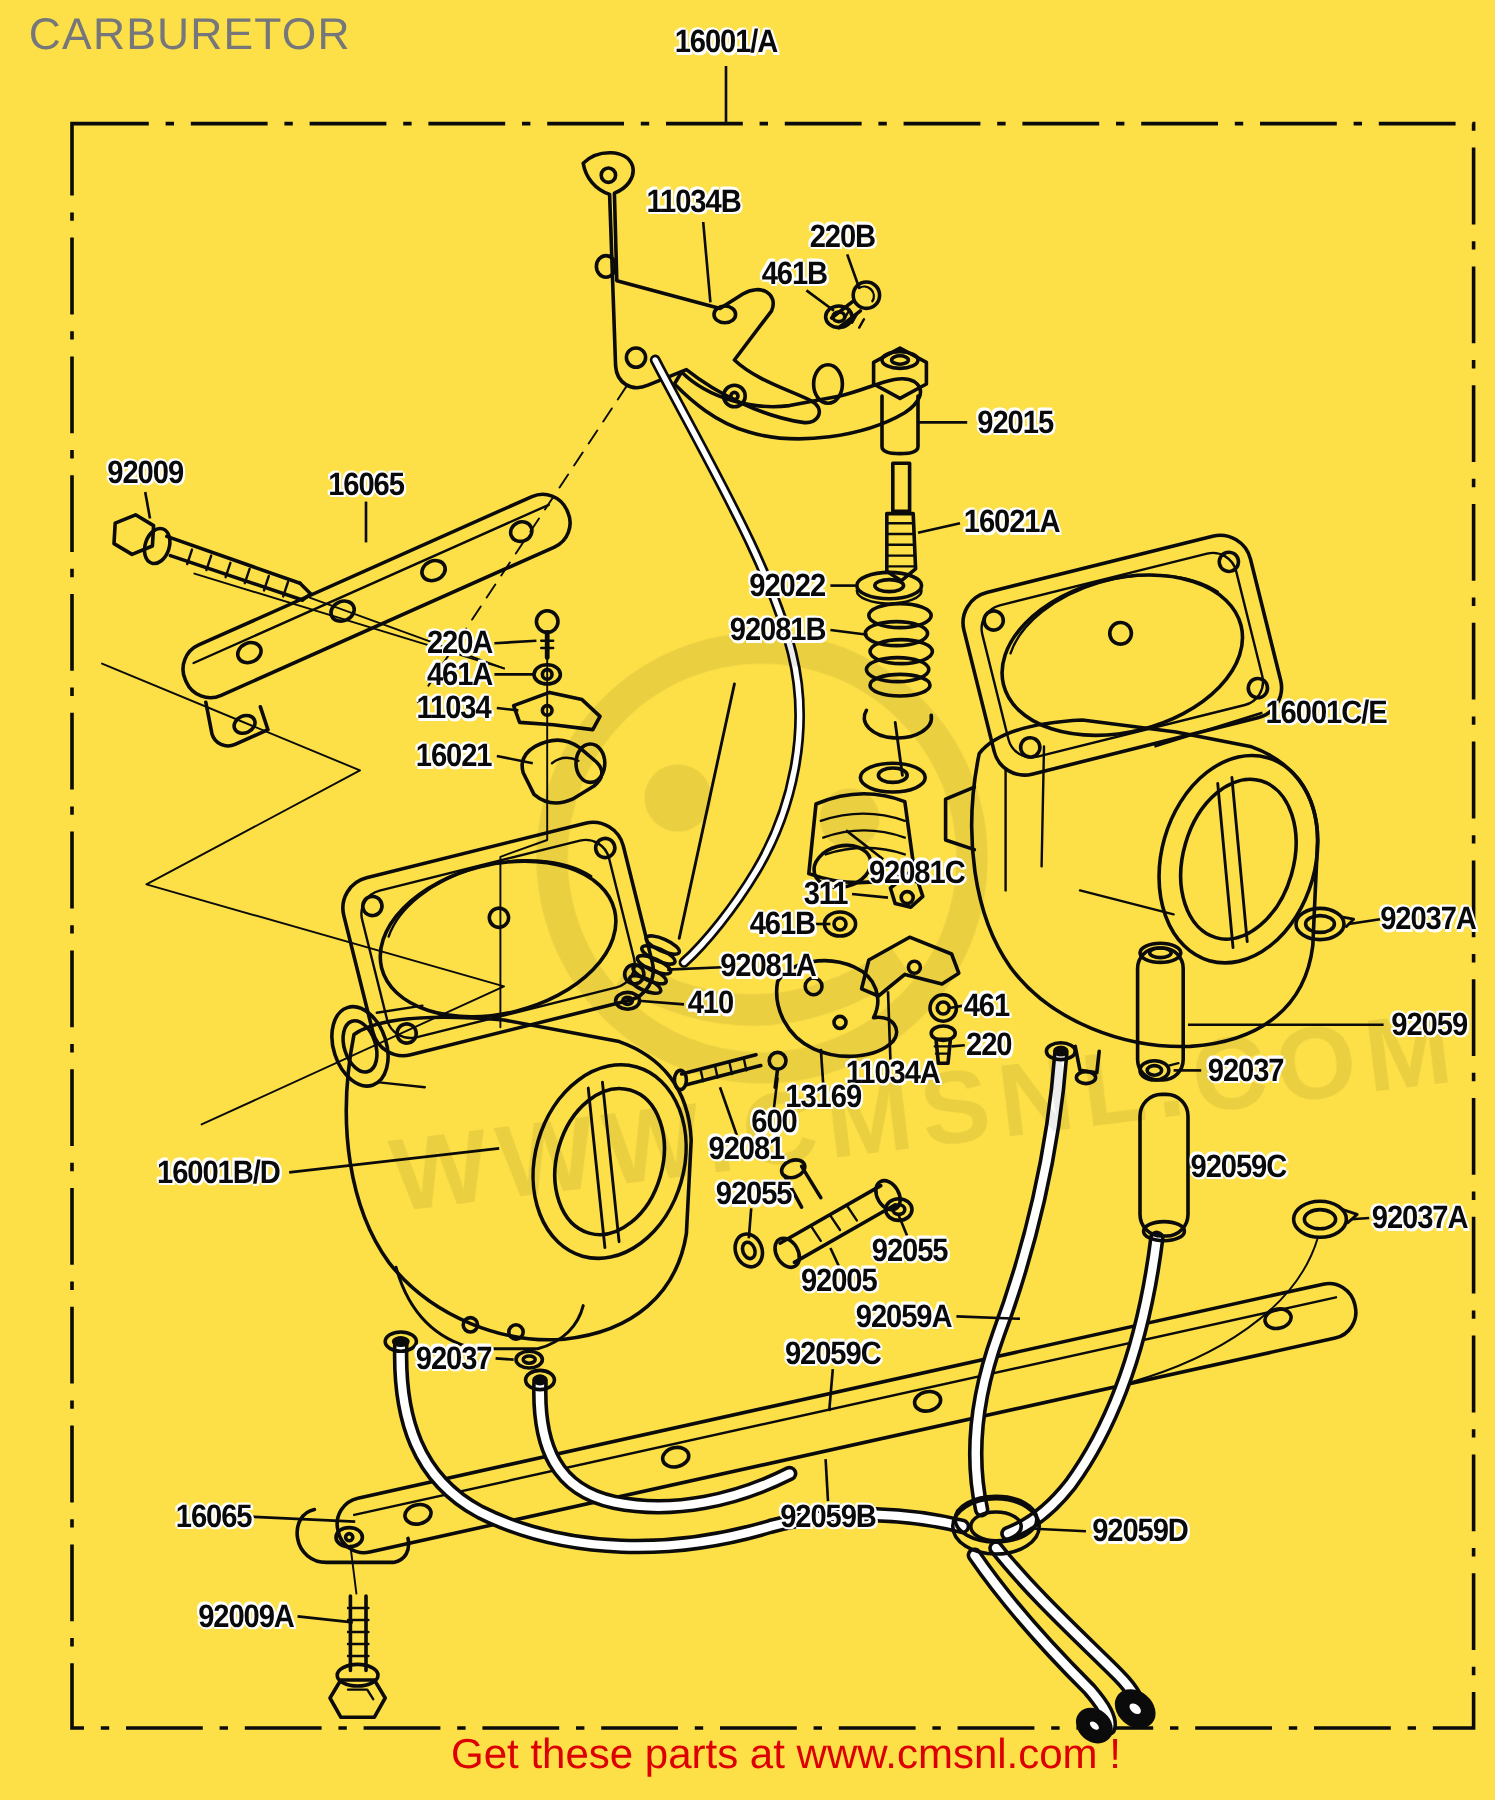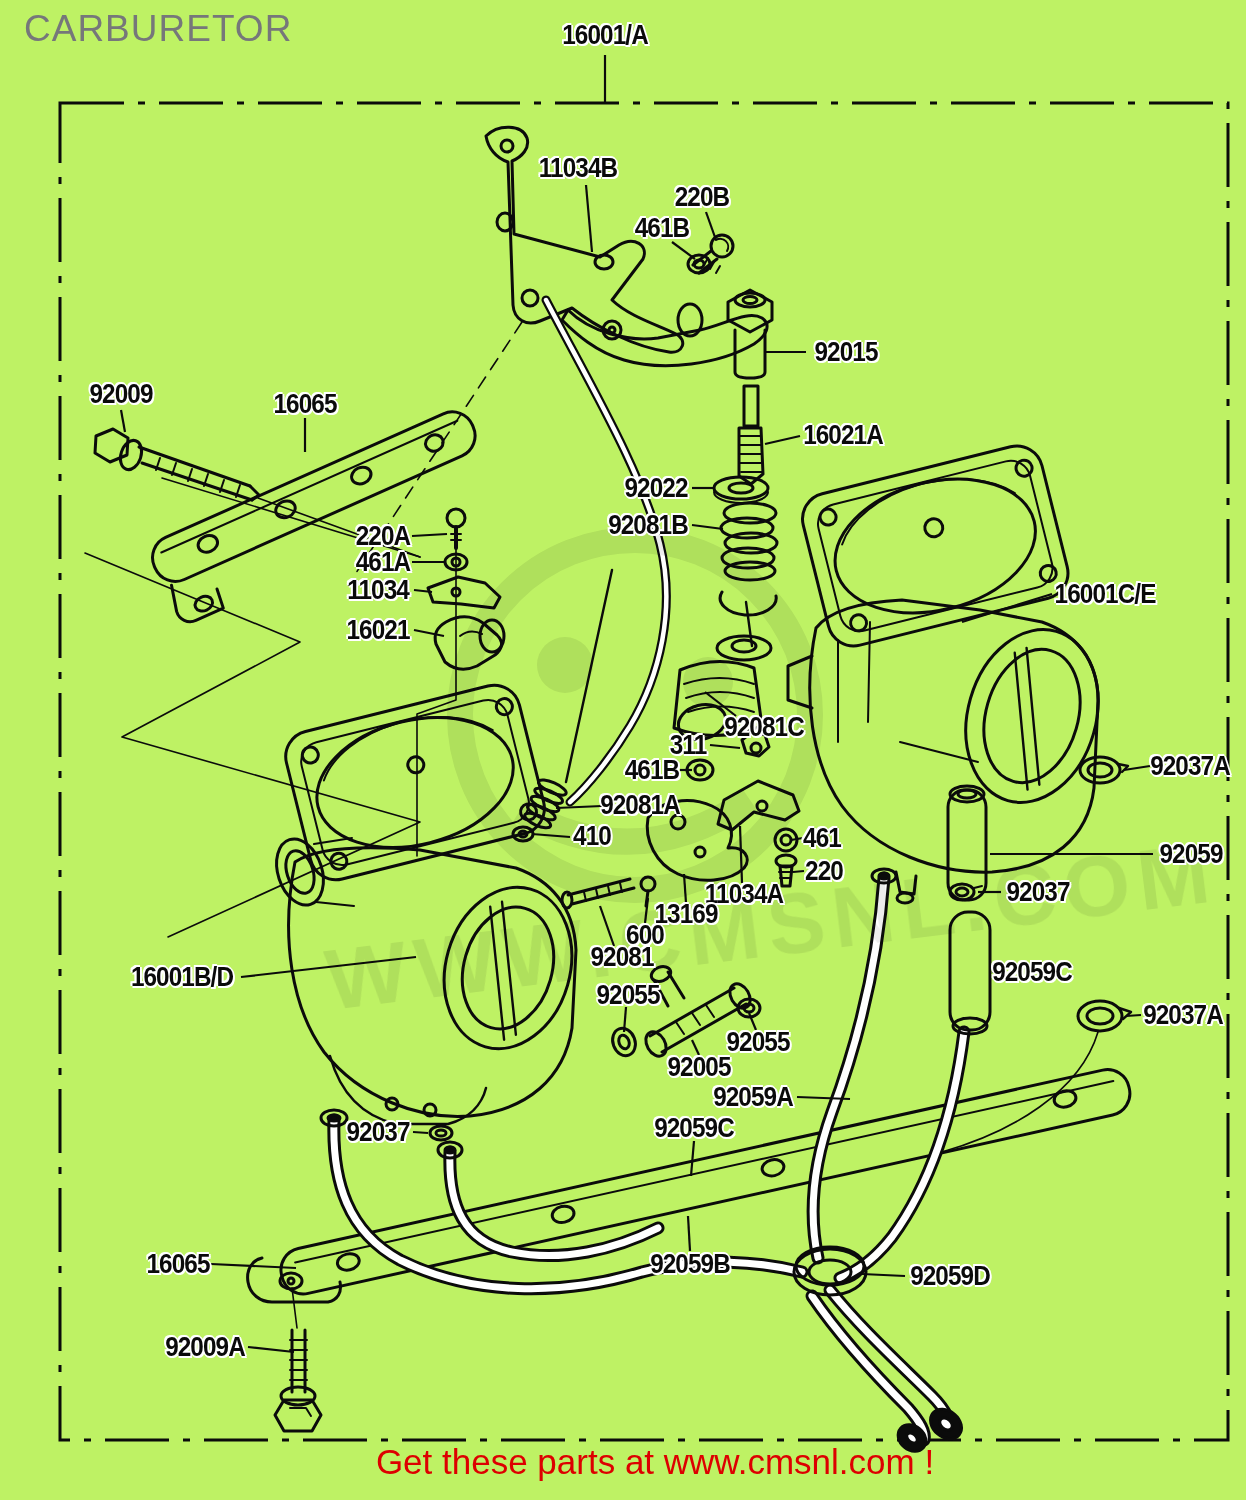--- a/index.html
+++ b/index.html
@@ -1,16 +1,16 @@
 <!DOCTYPE html>
 <html><head>
 <meta charset="utf-8">
 <style>
   html,body{margin:0;padding:0;background:#ffffff;}
-  .stage{position:relative;width:1246px;height:1500px;background:#bef264;overflow:hidden;
+  .stage{position:relative;width:1246px;height:1500px;background:#fde047;overflow:hidden;
          font-family:"Liberation Sans",sans-serif;}
   .title{position:absolute;left:24px;top:8px;font-size:37px;font-weight:400;
          letter-spacing:1px;color:#76777a;}
   .footer{position:absolute;left:655px;top:1442px;transform:translateX(-50%);
           font-size:35px;font-weight:400;white-space:nowrap;}
   .artwork{position:absolute;left:0;top:0;}
   .labels{position:absolute;left:0;top:0;width:100%;height:100%;pointer-events:none;}
   .plabel{position:absolute;transform:translate(-50%,-50%) scaleX(.9);
           font-weight:bold;font-size:27px;letter-spacing:-1px;color:#0a0a0a;
           white-space:nowrap;

